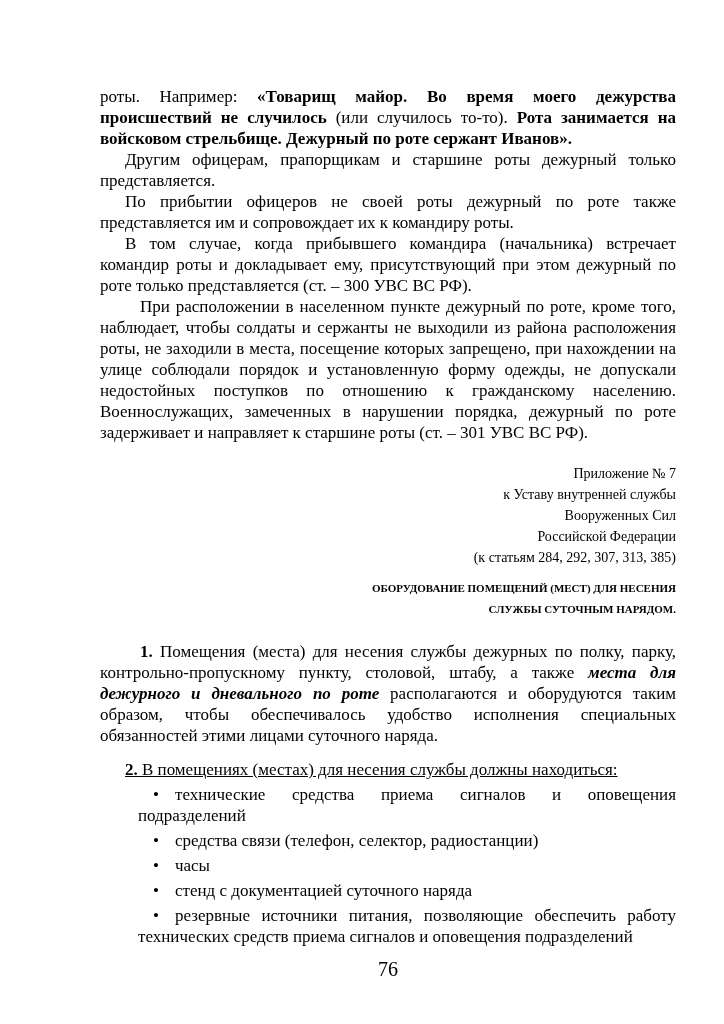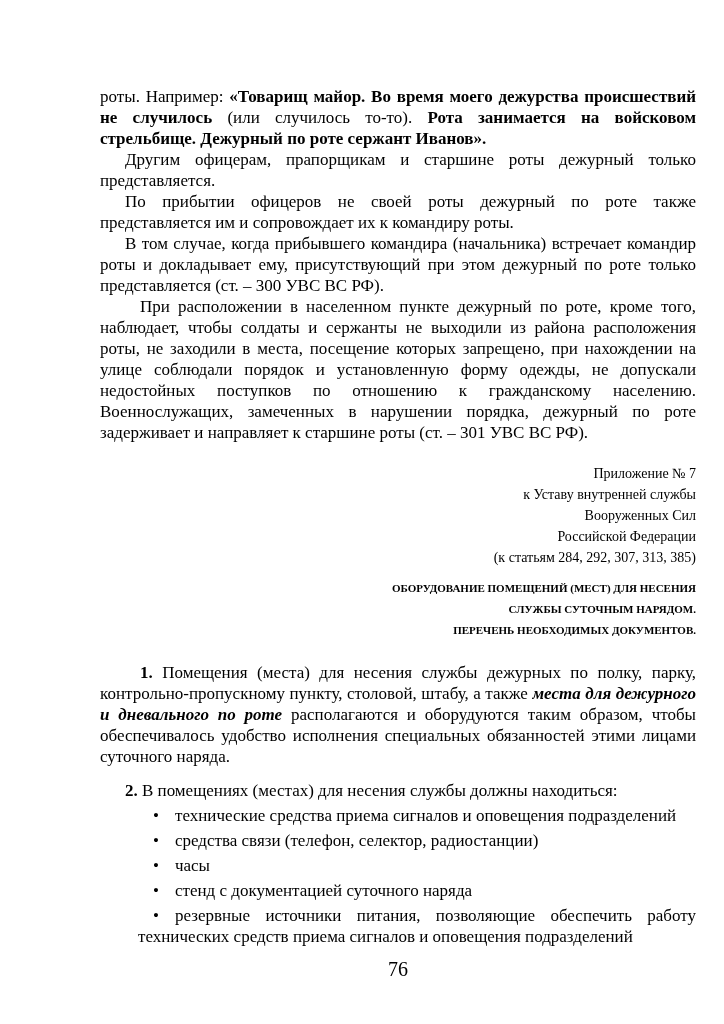--- a/index.html
+++ b/index.html
@@ -6,21 +6,21 @@
   html, body { background: #ffffff; }
   body {
     width: 724px;
     font-family: "Liberation Serif", "DejaVu Serif", serif;
     color: #000000;
   }
   .page {
     width: 724px;
     height: 1024px;
     background: #ffffff;
-    padding: 86px 28px 20px 100px;
+    padding: 86px 48px 20px 100px;
     overflow: hidden;
     position: relative;
   }
   .para {
     font-size: 17px;
     line-height: 21px;
     text-align: justify;
   }
   .ind  { text-indent: 25px; }
   .ind2 { text-indent: 40px; }
@@ -34,21 +34,21 @@
     line-height: 21px;
   }
   .heading {
     margin-top: 10px;
     text-align: right;
     font-weight: bold;
     font-size: 11px;
     line-height: 21px;
   }
   #numbered { margin-top: 21px; }
-  #numbered p + p { margin-top: 13px; }
+  #numbered p + p { margin-top: 13px; text-decoration: underline; }
 
   #bullets { margin-top: 3px; margin-left: 38px; }
   .bullet {
     text-indent: 15px;
     margin-top: 4px;
   }
   .dot {
     display: inline;
     margin-right: 16px;
   }
@@ -76,21 +76,20 @@
     <div>Приложение № 7</div>
     <div>к Уставу внутренней службы</div>
     <div>Вооруженных Сил</div>
     <div>Российской Федерации</div>
     <div>(к статьям 284, 292, 307, 313, 385)</div>
   </div>
 
   <div class="heading">
     <div>ОБОРУДОВАНИЕ ПОМЕЩЕНИЙ (МЕСТ) ДЛЯ НЕСЕНИЯ</div>
     <div>СЛУЖБЫ СУТОЧНЫМ НАРЯДОМ.</div>
-    <div>ПЕРЕЧЕНЬ НЕОБХОДИМЫХ ДОКУМЕНТОВ.</div>
   </div>
 
   <div id="numbered">
       <p class="para ind2"><span class="b">1. </span><span>Помещения (места) для несения службы дежурных по полку, парку, контрольно-пропускному пункту, столовой, штабу, а также </span><span class="b i">места для дежурного и дневального по роте</span><span> располагаются и оборудуются таким образом, чтобы обеспечивалось удобство исполнения специальных обязанностей этими лицами суточного наряда.</span></p>
       <p class="para ind"><span class="b">2. </span><span>В помещениях (местах) для несения службы должны находиться:</span></p>
     </div>
 
   <div id="bullets">
     <p class="para bullet"><span class="dot">•</span><span>технические средства приема сигналов и оповещения подразделений</span></p>
     <p class="para bullet"><span class="dot">•</span><span>средства связи (телефон, селектор, радиостанции)</span></p>

